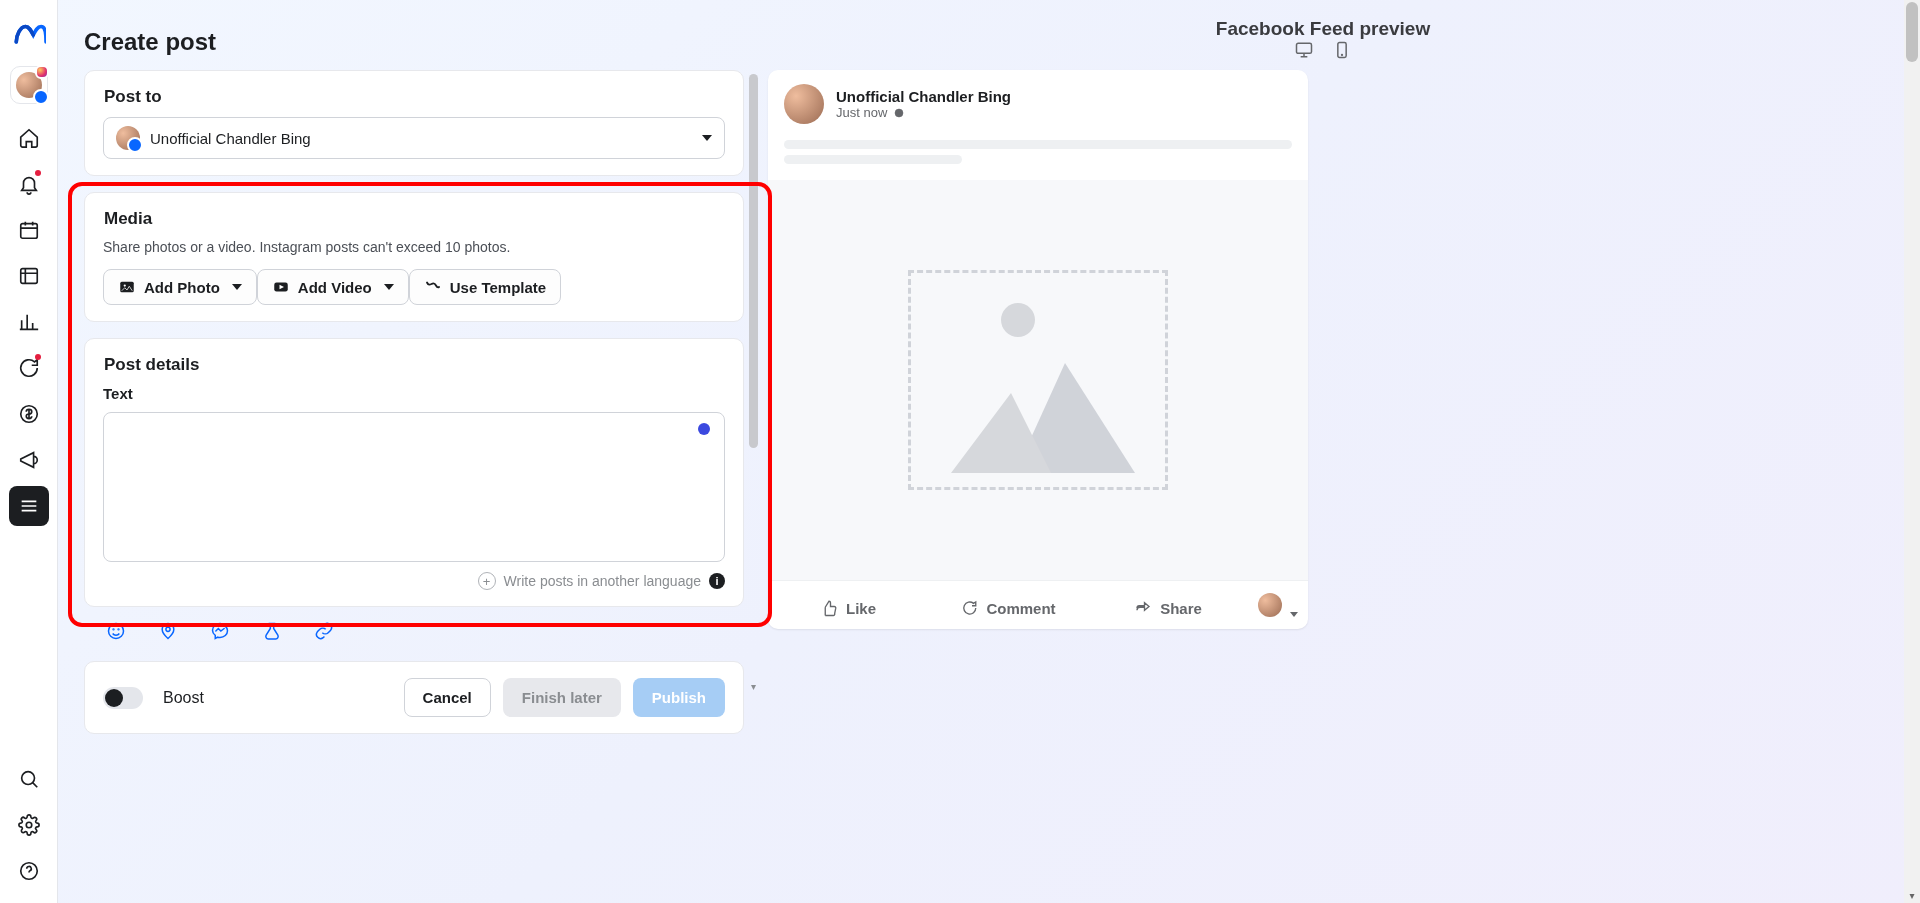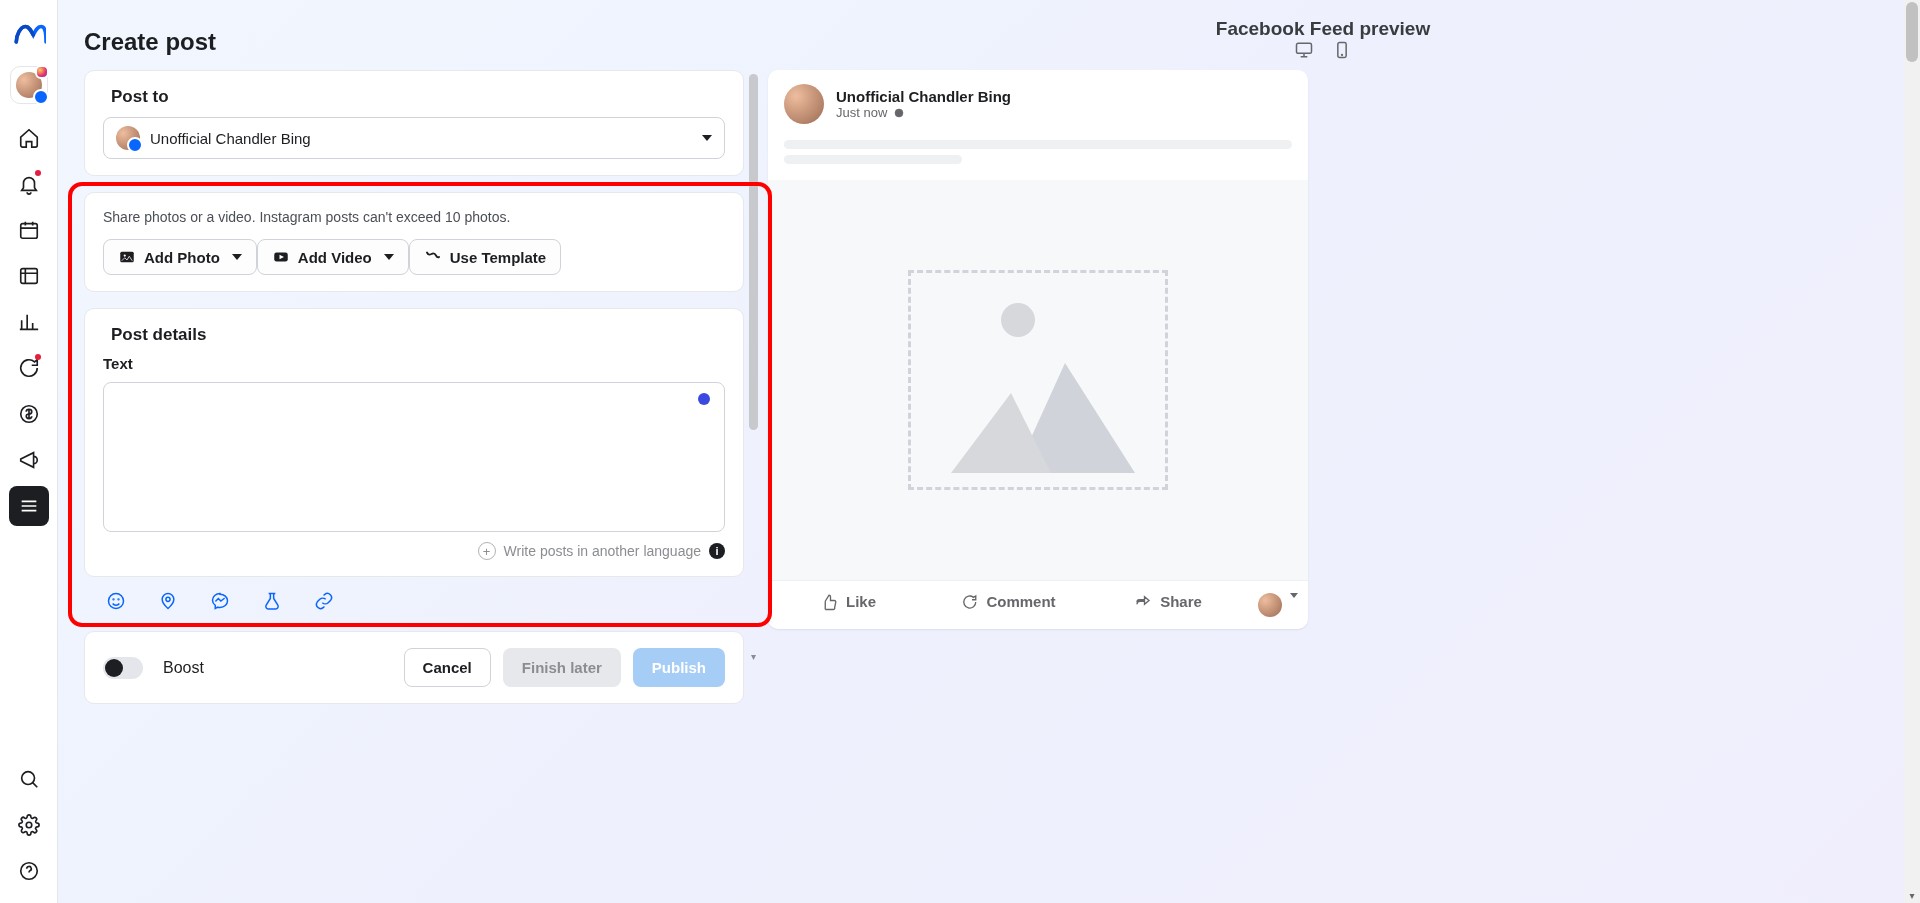--- a/index.html
+++ b/index.html
@@ -35,21 +35,21 @@
 
   .columns { display:flex; gap:24px; padding: 10px 26px 20px 26px; align-items:flex-start; }
   .left-col { width: 660px; flex:0 0 auto; }
   .right-col { flex:1 1 auto; padding-top:8px; }
 
   h1.title { font-size:24px; font-weight:700; margin:18px 0 14px; }
 
   .composer { position:relative; }
   .card { background:#fff; border:1px solid #e7e8ec; border-radius:10px; padding:16px 18px; }
   .card + .card { margin-top:16px; }
-  .sec-title { font-size:17px; font-weight:700; margin:0 8px 10px; }
+  .sec-title { font-size:17px; font-weight:700; margin:0 1px 10px; }
   .helper { font-size:14px; color:#4b4f56; margin:0 0 14px; }
 
   .select { display:flex; align-items:center; gap:10px; border:1px solid #d0d3d9; border-radius:8px; padding:8px 12px; cursor:pointer; }
   .select .av { width:24px; height:24px; border-radius:50%; background: radial-gradient(circle at 30% 30%, #efbd9e, #9a6a52); position:relative; flex:0 0 auto; }
   .select .av::after { content:""; position:absolute; right:-3px; bottom:-3px; width:12px; height:12px; background:#0866ff; border:2px solid #fff; border-radius:50%; }
   .select .lbl { flex:1 1 auto; font-size:15px; }
   .select .car { flex:0 0 auto; }
   .caret-down { width:0; height:0; border-left:5px solid transparent; border-right:5px solid transparent; border-top:6px solid #1c1e21; }
 
   .btn-row { display:flex; flex-wrap:wrap; }
@@ -106,21 +106,21 @@
   .skel { padding:0 16px 10px; }
   .skel .bar { height:9px; background:#eef0f2; border-radius:5px; margin:6px 0; }
   .skel .bar.long { width:100%; }
   .skel .bar.short { width:35%; }
   .pv-media { background:#f7f8fa; height:400px; display:flex; align-items:center; justify-content:center; }
   .pv-media .ph { width:260px; height:220px; border:3px dashed #d0d3d9; display:flex; align-items:center; justify-content:center; position:relative; }
   .pv-media .mtn { width:0; height:0; border-left:60px solid transparent; border-right:40px solid transparent; border-bottom:80px solid #d6d8dc; position:absolute; bottom:14px; left:40px; }
   .pv-media .mtn2 { width:0; height:0; border-left:50px solid transparent; border-right:70px solid transparent; border-bottom:110px solid #d0d3d9; position:absolute; bottom:14px; right:30px; }
   .pv-media .sun { width:34px; height:34px; background:#d6d8dc; border-radius:50%; position:absolute; top:30px; left:90px; }
   .pv-actions { display:flex; border-top:1px solid #eef0f2; }
-  .pv-actions .act { flex:1 1 0; display:flex; align-items:flex-start; justify-content:center; gap:8px; padding:12px 4px; color:#65676b; font-size:15px; font-weight:600; cursor:pointer; }
+  .pv-actions .act { flex:1 1 0; display:flex; align-items:flex-end; justify-content:center; gap:8px; padding:12px 4px; color:#65676b; font-size:15px; font-weight:600; cursor:pointer; }
   .pv-actions svg { width:18px; height:18px; stroke:#65676b; fill:none; stroke-width:1.8; }
   .pv-actions .avs { width:24px; height:24px; border-radius:50%; background: radial-gradient(circle at 30% 30%, #efbd9e, #9a6a52); }
   .mini-caret { width:0; height:0; border-left:4px solid transparent; border-right:4px solid transparent; border-top:5px solid #65676b; }
 
 </style>
 </head>
 <body>
 
 <nav class="rail">
   <div class="logo">
@@ -223,20 +223,21 @@
           <div class="select">
             <div class="av"></div>
             <div class="lbl">Unofficial Chandler Bing</div>
             <div class="car">
                 <div class="caret-down"></div>
               </div>
           </div>
         </div>
 
         <div class="card">
+          <div class="sec-title">Media</div>
           <p class="helper">Share photos or a video. Instagram posts can't exceed 10 photos.</p>
           <div class="btn-row">
             <button class="btn">
               <svg class="ico" viewBox="0 0 24 24">
                   <rect x="3" y="5" width="18" height="14" rx="2" fill="#1c1e21"></rect>
                   <circle cx="9" cy="10" r="1.5" fill="#fff"></circle>
                   <path d="M5 17l4-4 3 3 3-5 4 6" stroke="#fff" fill="none"></path>
                 </svg>
               <span>Add Photo</span>
               <div class="caret-down"></div>

